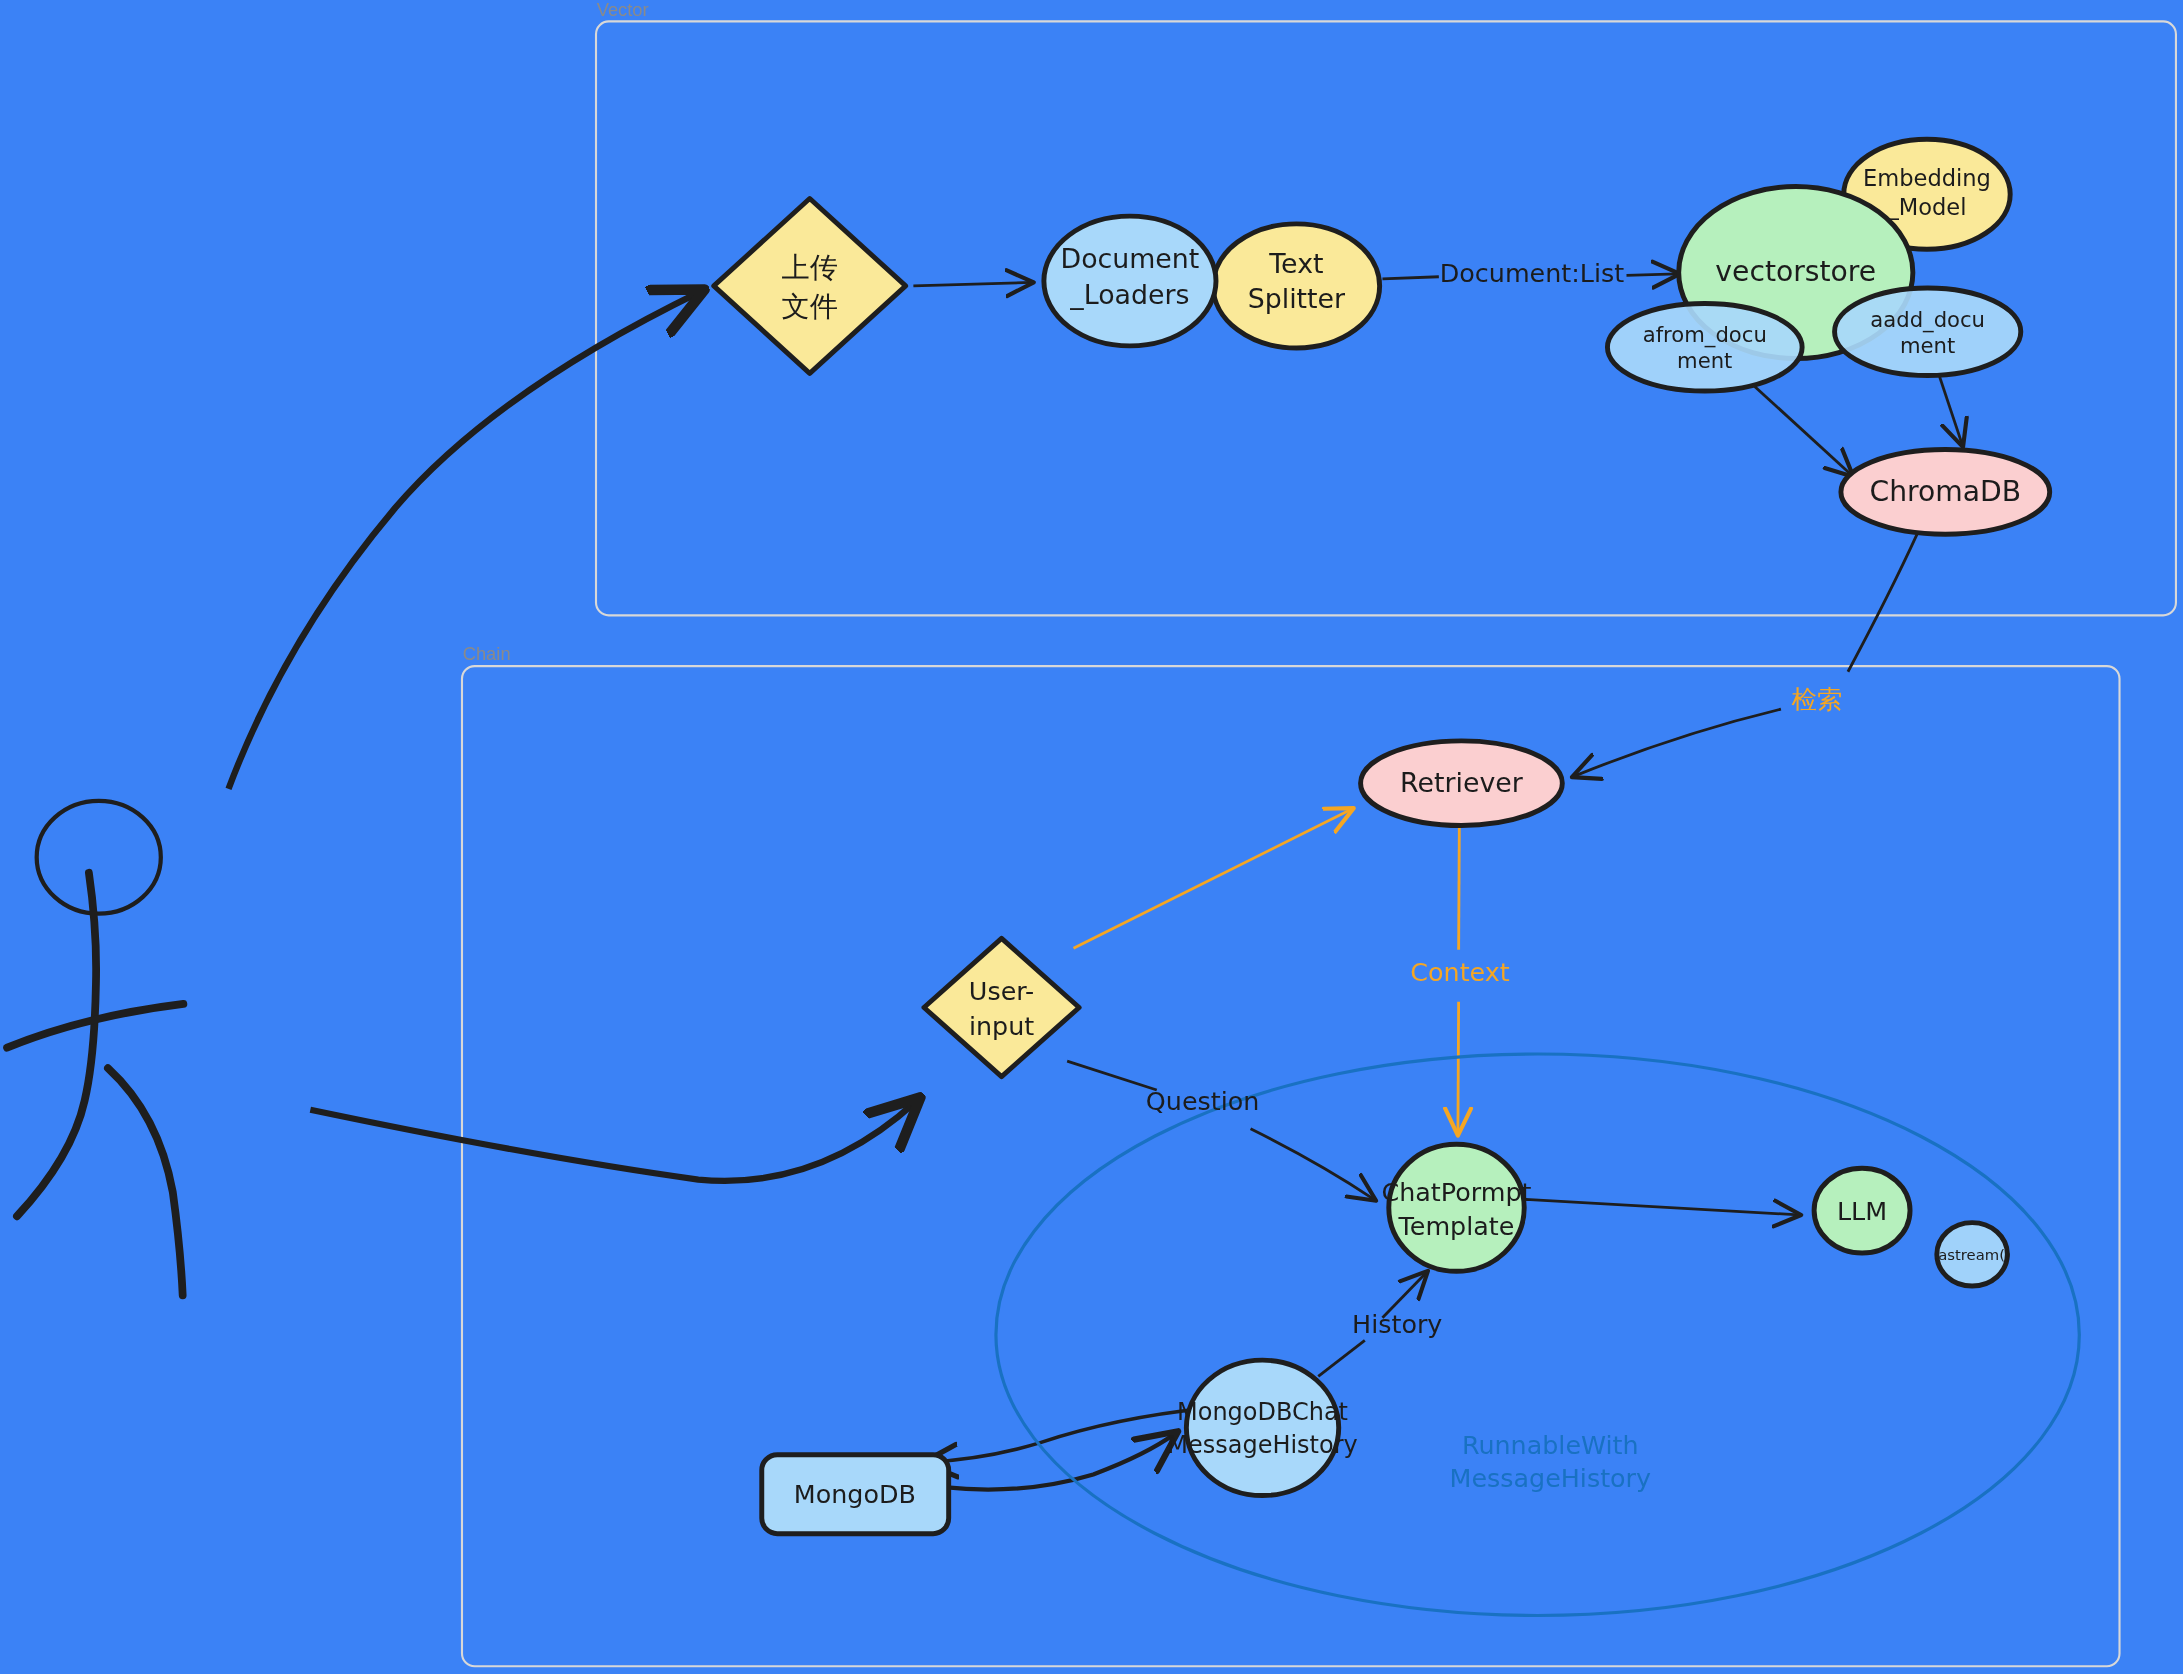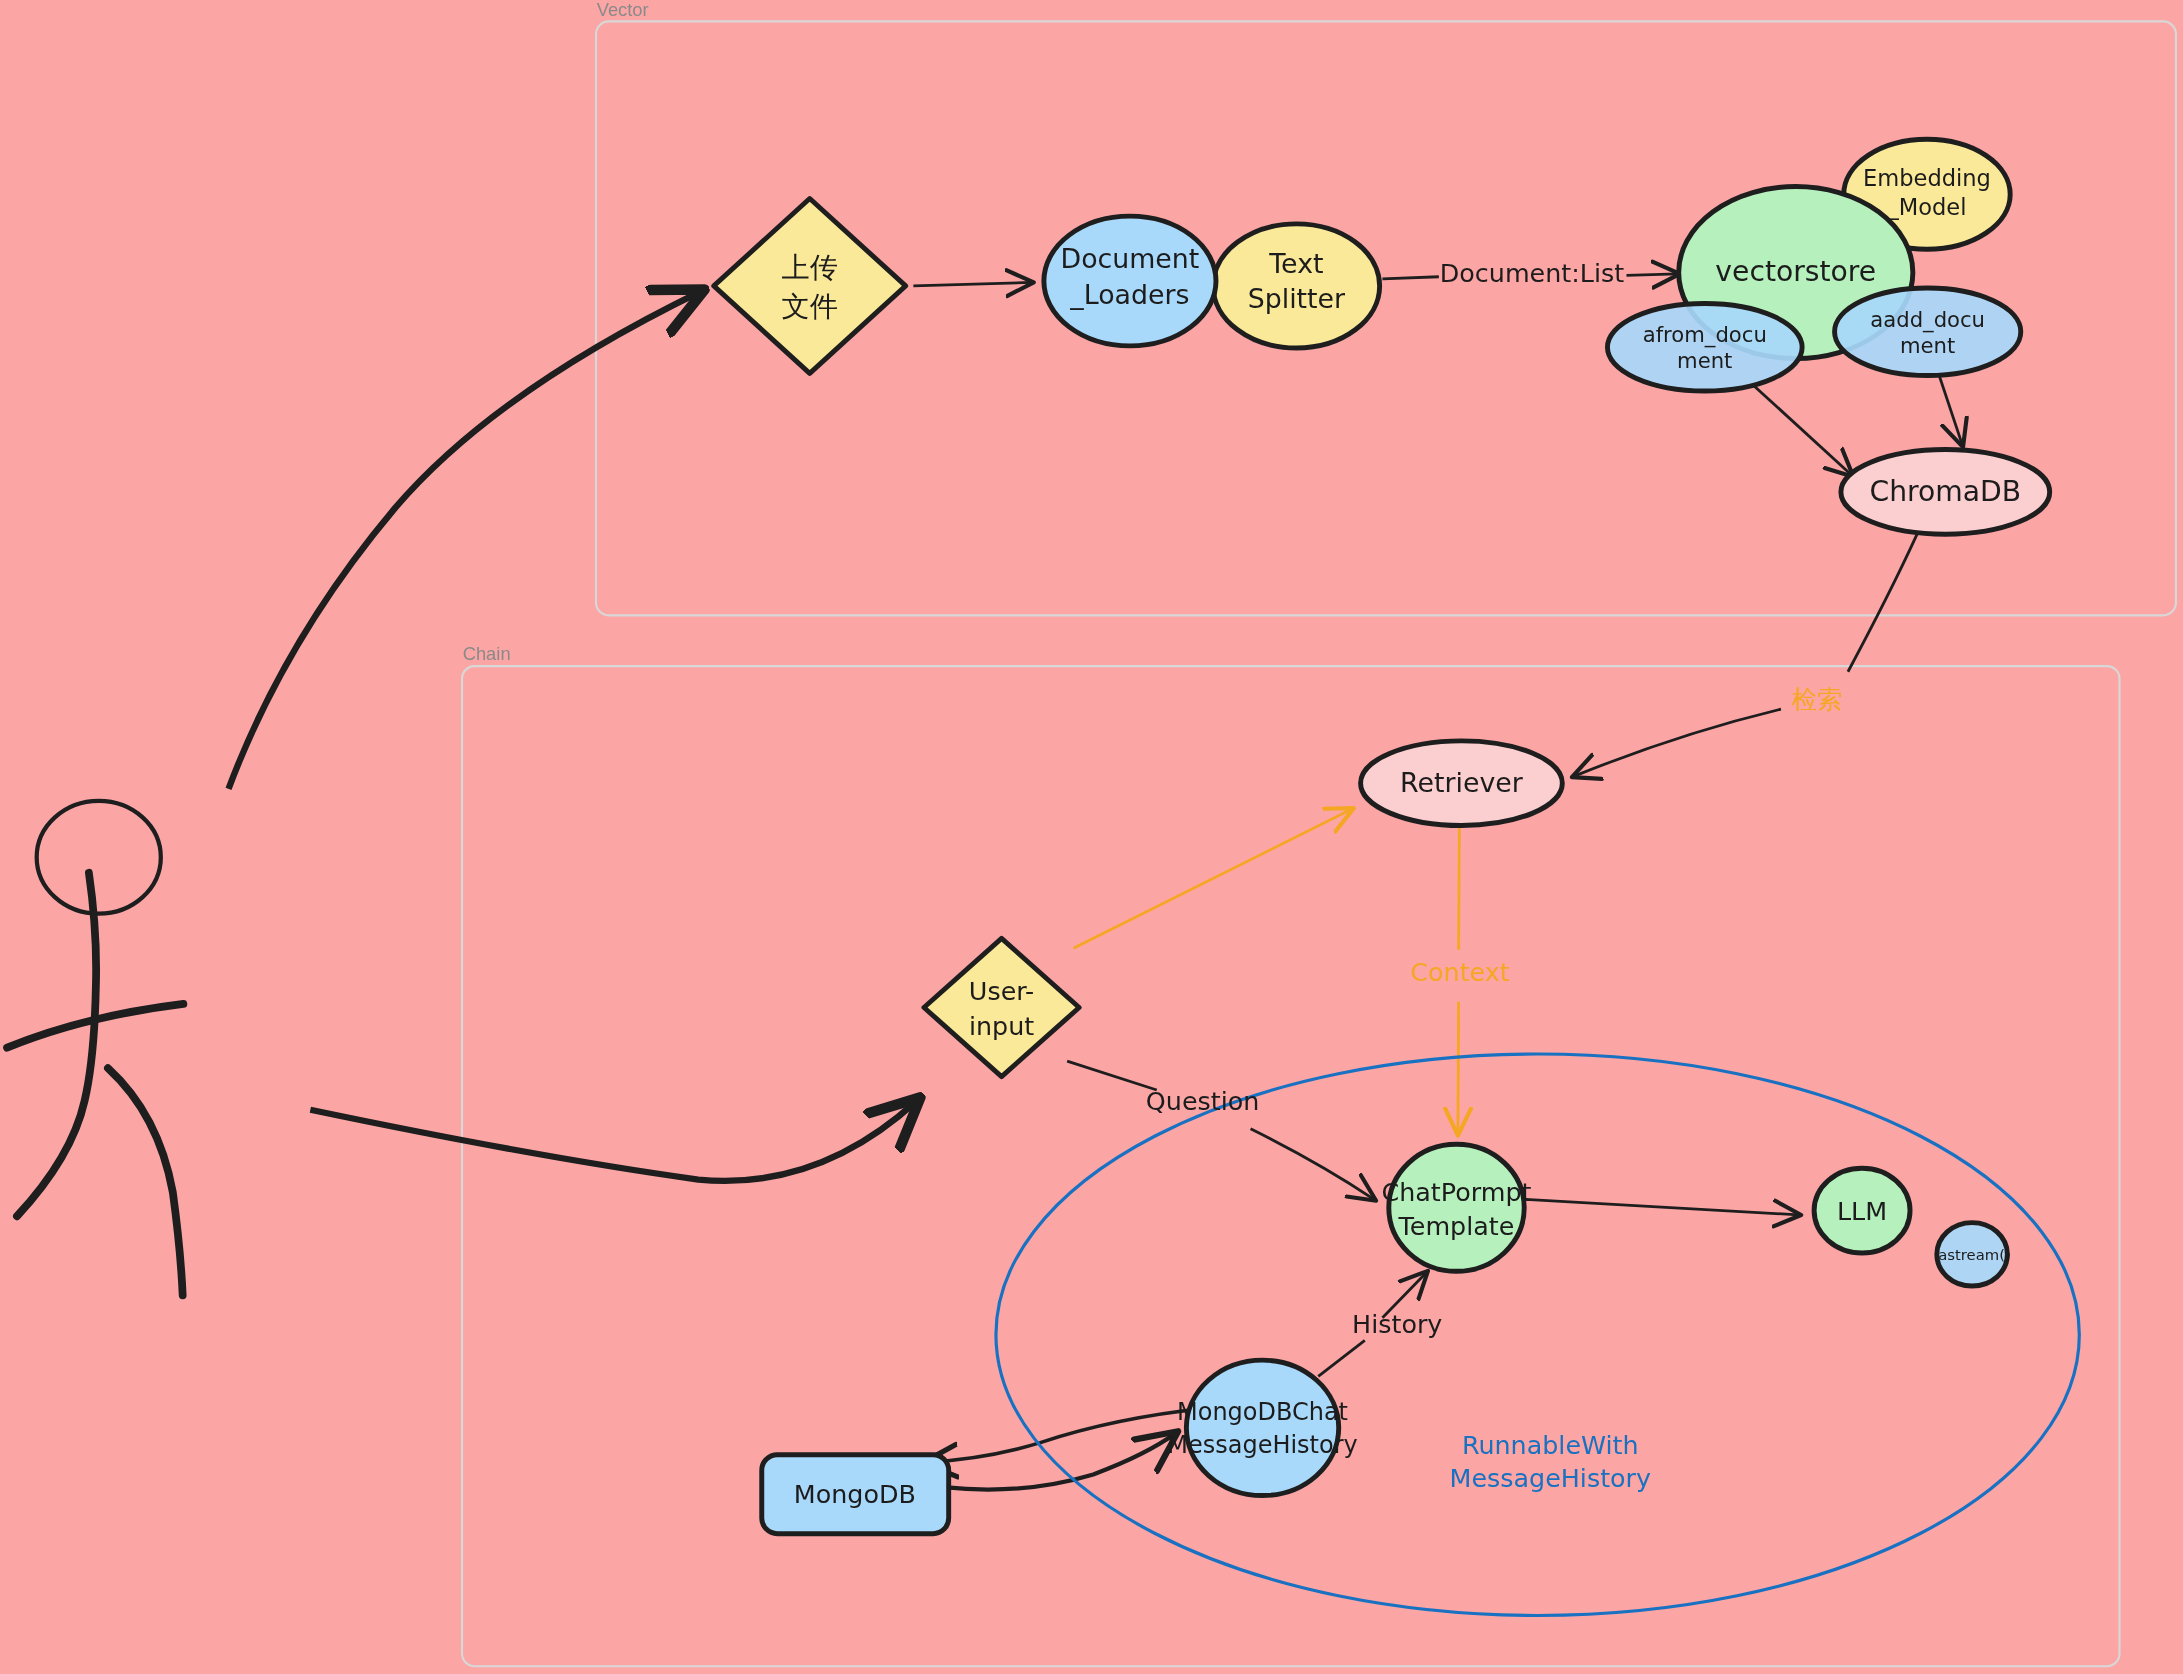--- a/index.html
+++ b/index.html
@@ -1,17 +1,17 @@
 <!DOCTYPE html>
 <html style="font-size:11.3px"><head>
 <meta charset="utf-8">
 <style>
   html,body{margin:0;padding:0;background:#ffffff;}
   body{font-family:"DejaVu Sans", sans-serif;}
-  #canvas{position:relative;width:2183px;height:1675px;background:#fca5a5;overflow:hidden;}
+  #canvas{position:relative;width:2183px;height:1675px;background:#3b82f6;overflow:hidden;}
   svg{display:block;}
   .grp-label{font-family:"Liberation Sans", sans-serif;font-size:26px;fill:#8a8a8a;}
   .node-label{font-family:"DejaVu Sans", sans-serif;fill:#1c1c1c;text-anchor:middle;}
   .edge-label{font-family:"DejaVu Sans", sans-serif;fill:#1c1c1c;text-anchor:middle;}
   .edge-label-orange{font-family:"DejaVu Sans", sans-serif;fill:#f5a623;text-anchor:middle;}
   .edge-label-blue{font-family:"DejaVu Sans", sans-serif;fill:#1971c2;text-anchor:middle;}
 </style>
 </head>
 <body>
 

